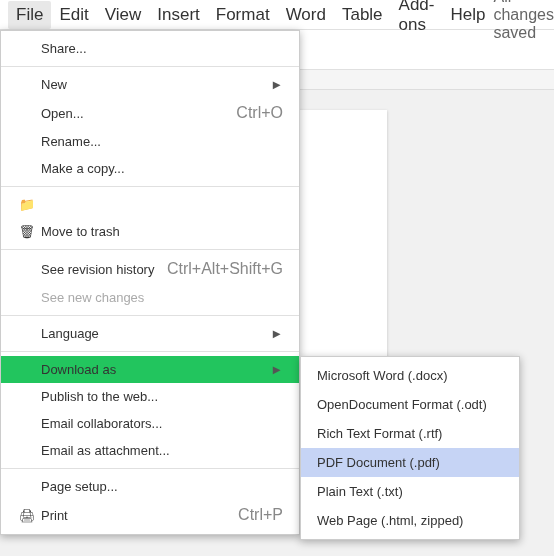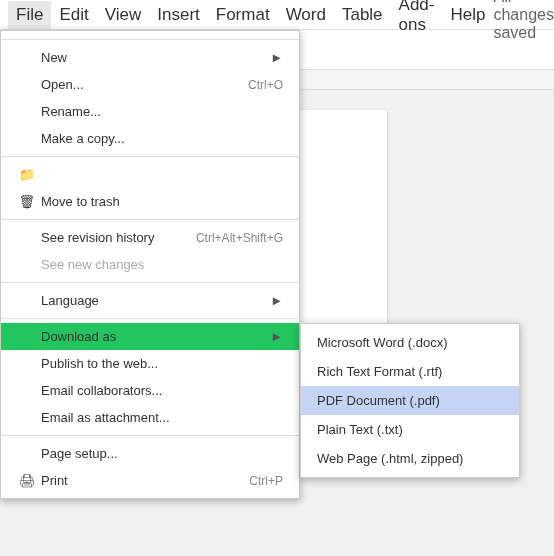--- a/index.html
+++ b/index.html
@@ -123,21 +123,21 @@
       cursor: pointer;
       color: #333;
       font-size: 13px;
       position: relative;
     }
     .menu-item.active-item { background: #22c55e; }
     .menu-item.disabled { color: #aaa; cursor: default; }
     .menu-item .shortcut {
       margin-left: auto;
       color: #888;
-      font-size: 12px;
+      font-size: 16px;
     }
     .menu-item .arrow {
       margin-left: auto;
       color: #555;
     }
     .menu-item .icon-area {
       width: 20px;
       margin-right: 4px;
       display: flex;
       align-items: center;
@@ -202,20 +202,24 @@
 </div>
 
 <div class="ruler"></div>
 
 <div class="doc-area">
   <div class="doc-page"></div>
 </div>
 
 <div class="file-menu-overlay">
 
+  <div class="menu-item">
+    <span class="icon-area"></span>
+    <span>Share...</span>
+  </div>
 
   <div class="menu-divider"></div>
 
   <div class="menu-item">
     <span class="icon-area"></span>
     <span>New</span>
     <span class="arrow">►</span>
   </div>
   <div class="menu-item">
     <span class="icon-area"></span>
@@ -263,20 +267,21 @@
 
   <div class="menu-divider"></div>
 
   <div class="menu-item active-item download-as-item">
     <span class="icon-area"></span>
     <span>Download as</span>
     <span class="arrow">►</span>
 
     <div class="submenu">
       <div class="submenu-item">Microsoft Word (.docx)</div>
+      <div class="submenu-item">OpenDocument Format (.odt)</div>
       <div class="submenu-item">Rich Text Format (.rtf)</div>
       <div class="submenu-item highlighted">PDF Document (.pdf)</div>
       <div class="submenu-item">Plain Text (.txt)</div>
       <div class="submenu-item">Web Page (.html, zipped)</div>
     </div>
   </div>
 
   <div class="menu-item">
     <span class="icon-area"></span>
     <span>Publish to the web...</span>

